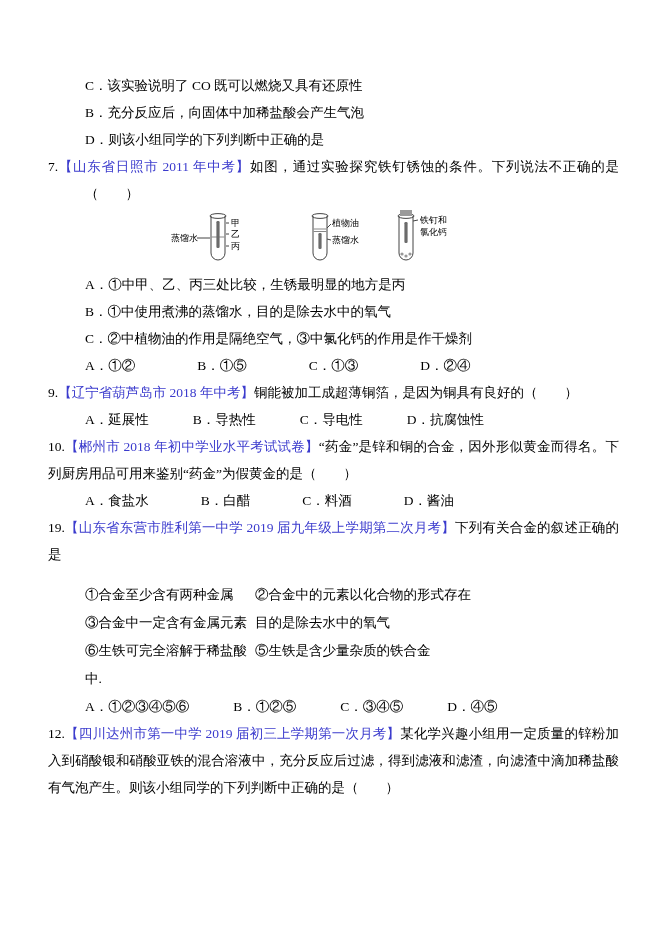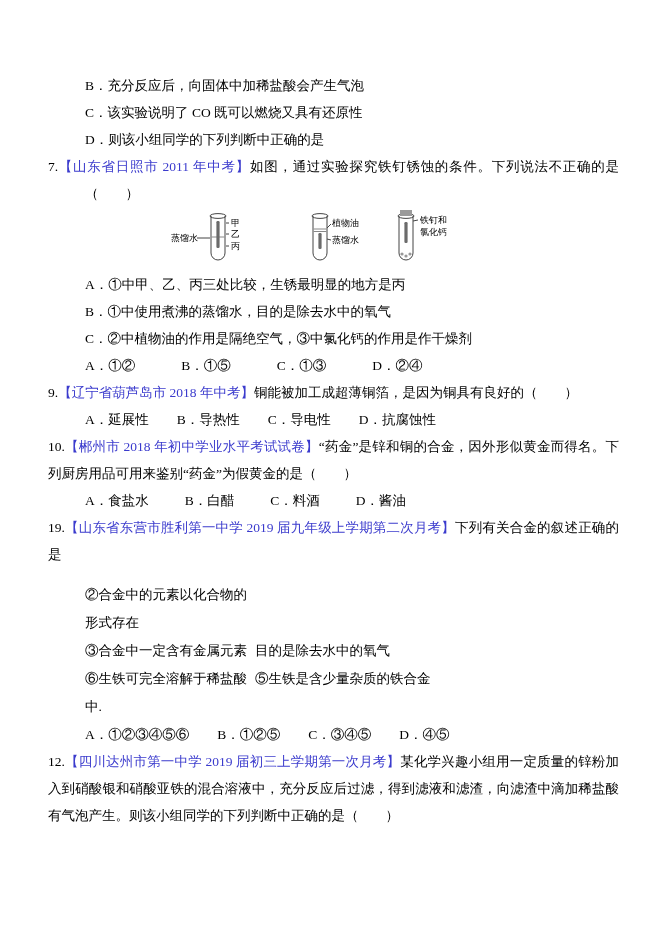--- a/index.html
+++ b/index.html
@@ -12,38 +12,38 @@
     padding: 72px 42px 0 48px;
     font-family: "Liberation Serif", "DejaVu Serif", serif;
     font-size: 13.5px;
     color: #000000;
     overflow: hidden;
   }
   .opt-line { line-height: 27px; margin-left: 37px; }
   .q-para { line-height: 27px; margin: 0; text-align: justify; }
   .hang { padding-left: 37px; text-indent: -37px; }
   .src { color: #3b3bcd; }
-  .opts-row { display: flex; margin-left: 37px; line-height: 27px; }
+  .opts-row { display: flex; margin-left: 37px; line-height: 27px; gap: 16px; }
   .gap-xl > * + * { margin-left: 46px; text-align: center; }
   .gap-lg > * + * { margin-left: 36px; }
   .gap-md > * + * { margin-left: 28px; }
   .stmt-list { margin-top: 13px; }
   .stmt-row { display: flex; margin-left: 37px; line-height: 28px; }
   .stmt-row > span:first-child { width: 170px; }
   .figure { margin: 2px 0 2px 122px; }
   .fig-label { font-size: 9px; fill: #000; font-family: "Liberation Serif", "DejaVu Serif", serif; }
   .q-block { margin-top: 0; }
 </style>
 </head>
 <body>
 
 <div class="page">
 
+  <div class="opt-line">C．该实验说明了 CO 既可以燃烧又具有还原性</div>
   <div class="opt-line">B．充分反应后，向固体中加稀盐酸会产生气泡</div>
-  <div class="opt-line">C．该实验说明了 CO 既可以燃烧又具有还原性</div>
   <div class="opt-line">D．则该小组同学的下列判断中正确的是</div>
 
   <div class="q-block">
     <p class="q-para hang"><span>7.</span><span class="src">【山东省日照市 2011 年中考】</span><span>如图，通过实验探究铁钉锈蚀的条件。下列说法不正确的是（　　）</span></p>
 
     <div class="figure">
       <svg width="290" height="56" viewBox="0 0 290 56">
 
         <g stroke="#444" fill="none" stroke-width="1">
           <ellipse cx="48" cy="7" rx="8" ry="2.4"></ellipse>
@@ -120,20 +120,21 @@
       <span>B．白醋</span>
       <span>C．料酒</span>
       <span>D．酱油</span>
     </div>
   </div>
 
   <div class="q-block">
     <p class="q-para"><span>19.</span><span class="src">【山东省东营市胜利第一中学 2019 届九年级上学期第二次月考】</span><span>下列有关合金的叙述正确的是</span></p>
     <div class="stmt-list">
       <div class="stmt-row">
+        <span>①合金至少含有两种金属</span>
         <span>②合金中的元素以化合物的形式存在</span>
       </div>
       <div class="stmt-row">
         <span>③合金中一定含有金属元素</span>
         <span>目的是除去水中的氧气</span>
       </div>
       <div class="stmt-row">
         <span>⑥生铁可完全溶解于稀盐酸中.</span>
         <span>⑤生铁是含少量杂质的铁合金</span>
       </div>

